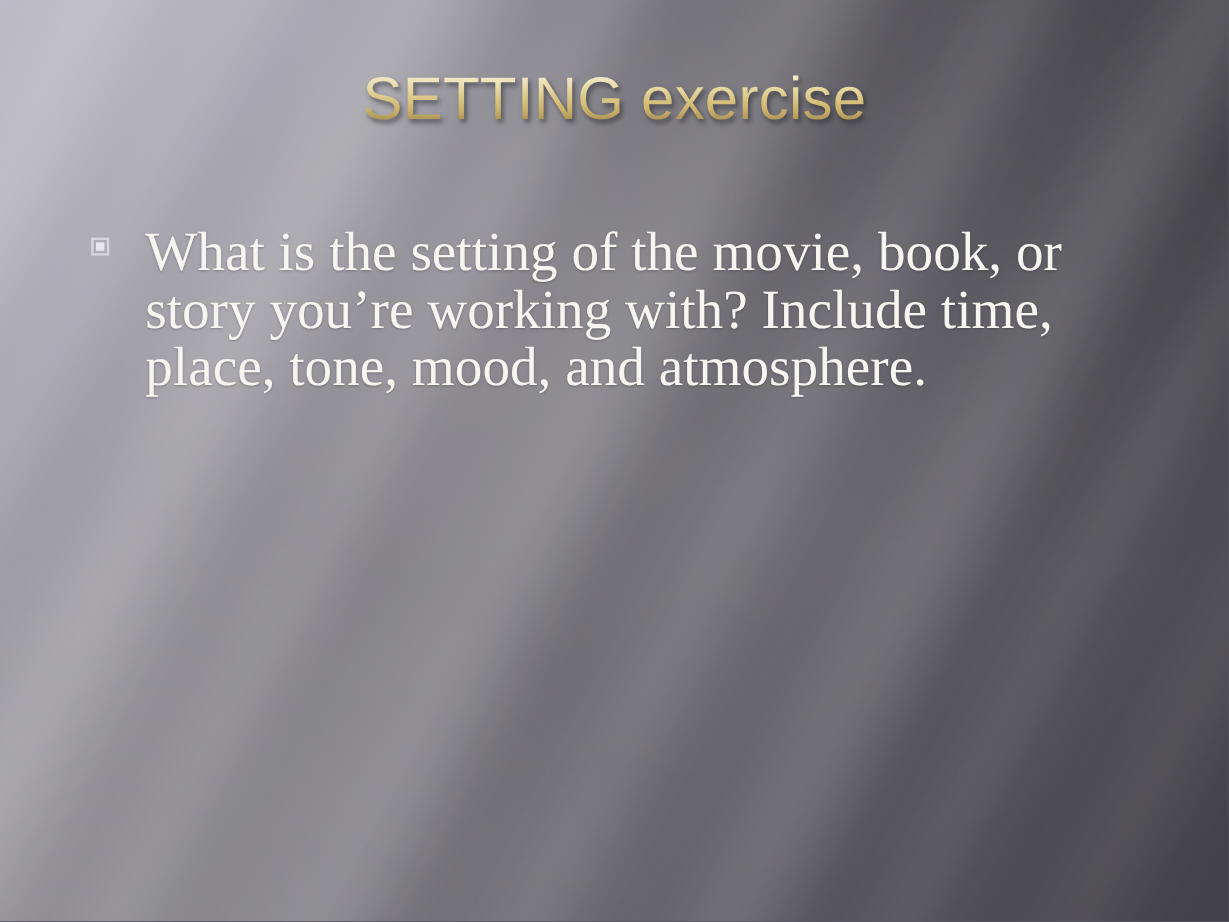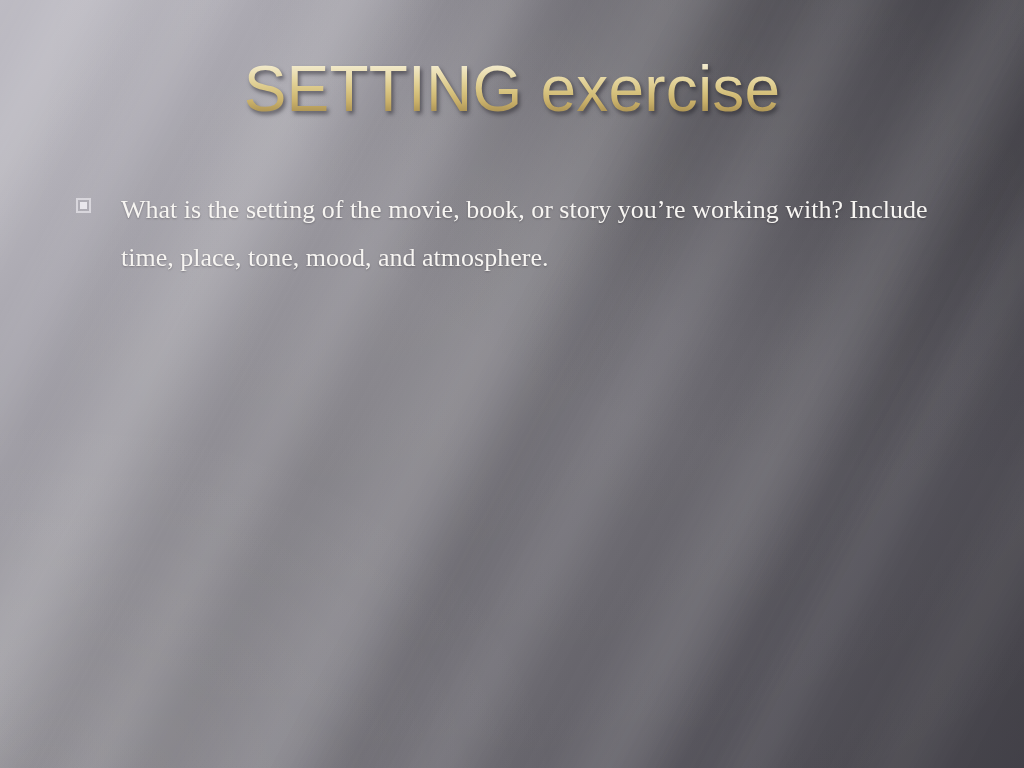--- a/index.html
+++ b/index.html
@@ -141,21 +141,21 @@
     inset: 0;
   }
 
   .title {
     position: absolute;
     left: 0;
     right: 0;
     top: 56px;
     text-align: center;
     font-family: "Liberation Sans", sans-serif;
-    font-size: 64px;
+    font-size: 50px;
     line-height: 1.05;
     font-weight: 400;
     letter-spacing: 0.2px;
     white-space: nowrap;
 
     background-image: linear-gradient(
       to bottom,
       #efe6c3 0%,
       #f3ecd0 12%,
       #e6d7a2 34%,
@@ -203,21 +203,21 @@
     left: 2px;
     top: 2px;
     right: 2px;
     bottom: 2px;
     background: #e9e7ec;
   }
 
   .bullet-text {
     flex: 1 1 auto;
     font-family: "Liberation Serif", serif;
-    font-size: 26px;
+    font-size: 46px;
     line-height: 48px;
     color: #f7f5f2;
     text-shadow: 0 1px 2px rgba(30,28,34,0.30);
     max-width: 835px;
   }
 </style>
 </head>
 <body>
 
 <div class="slide">

